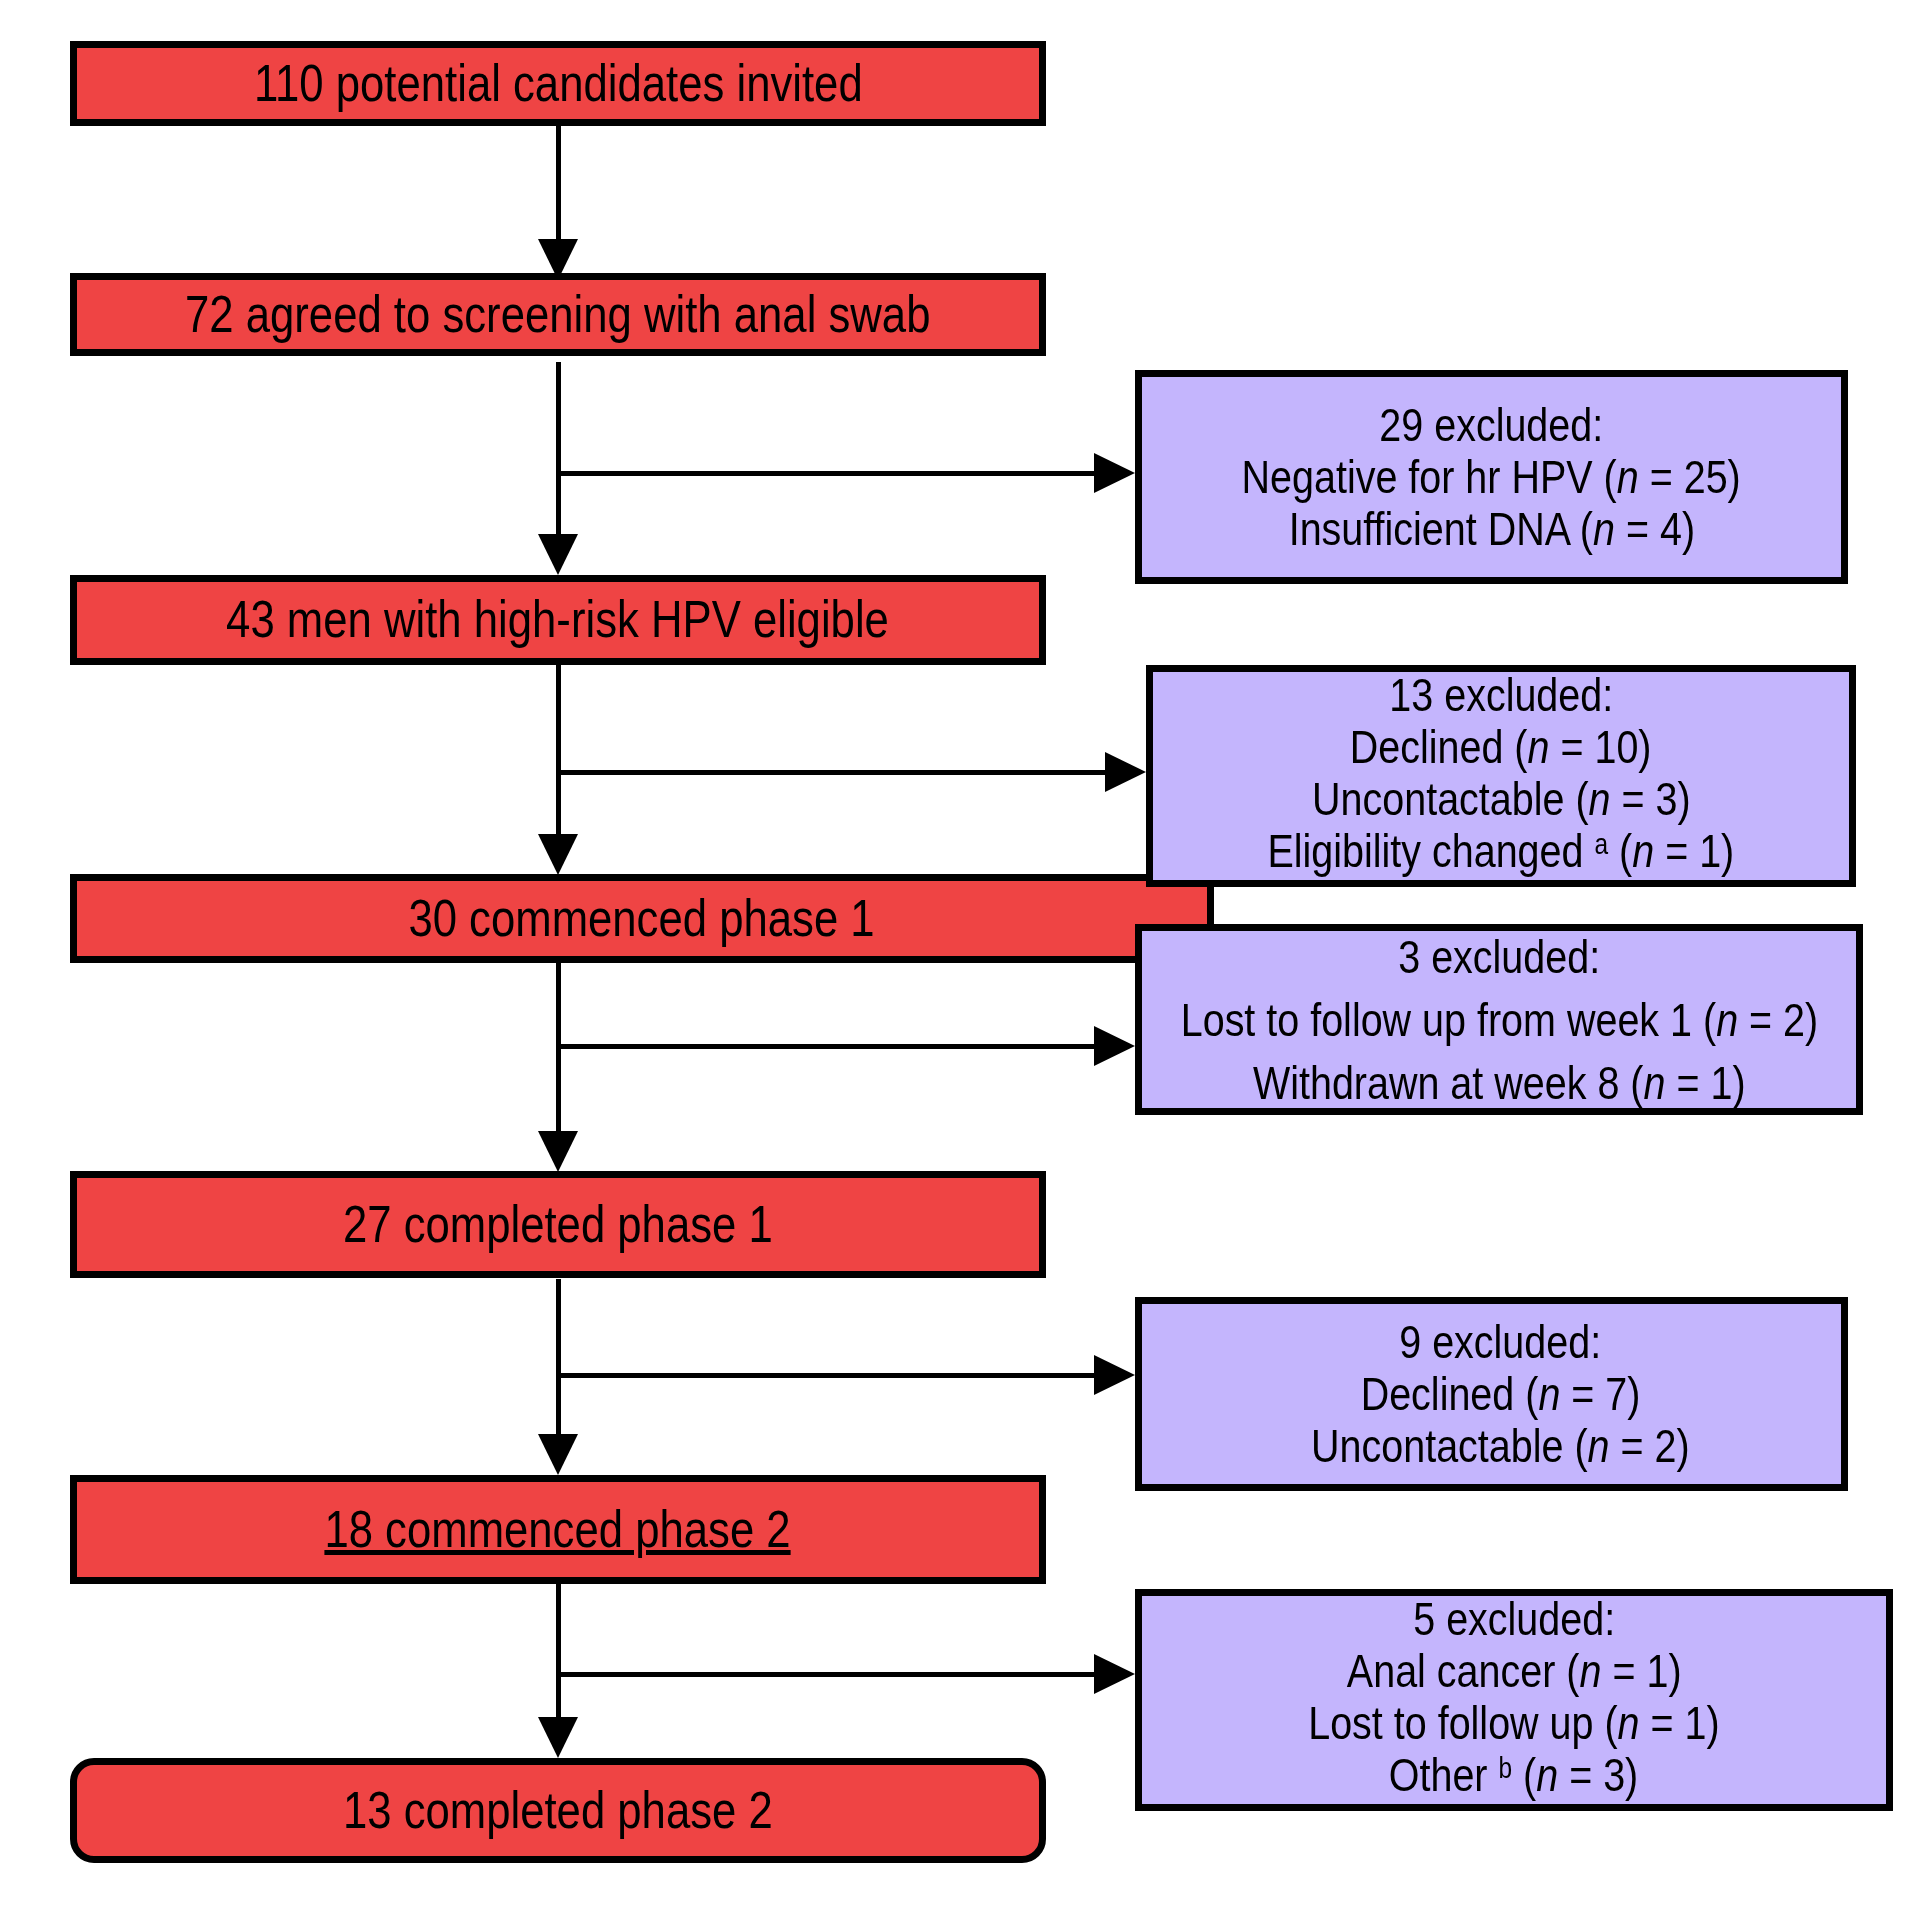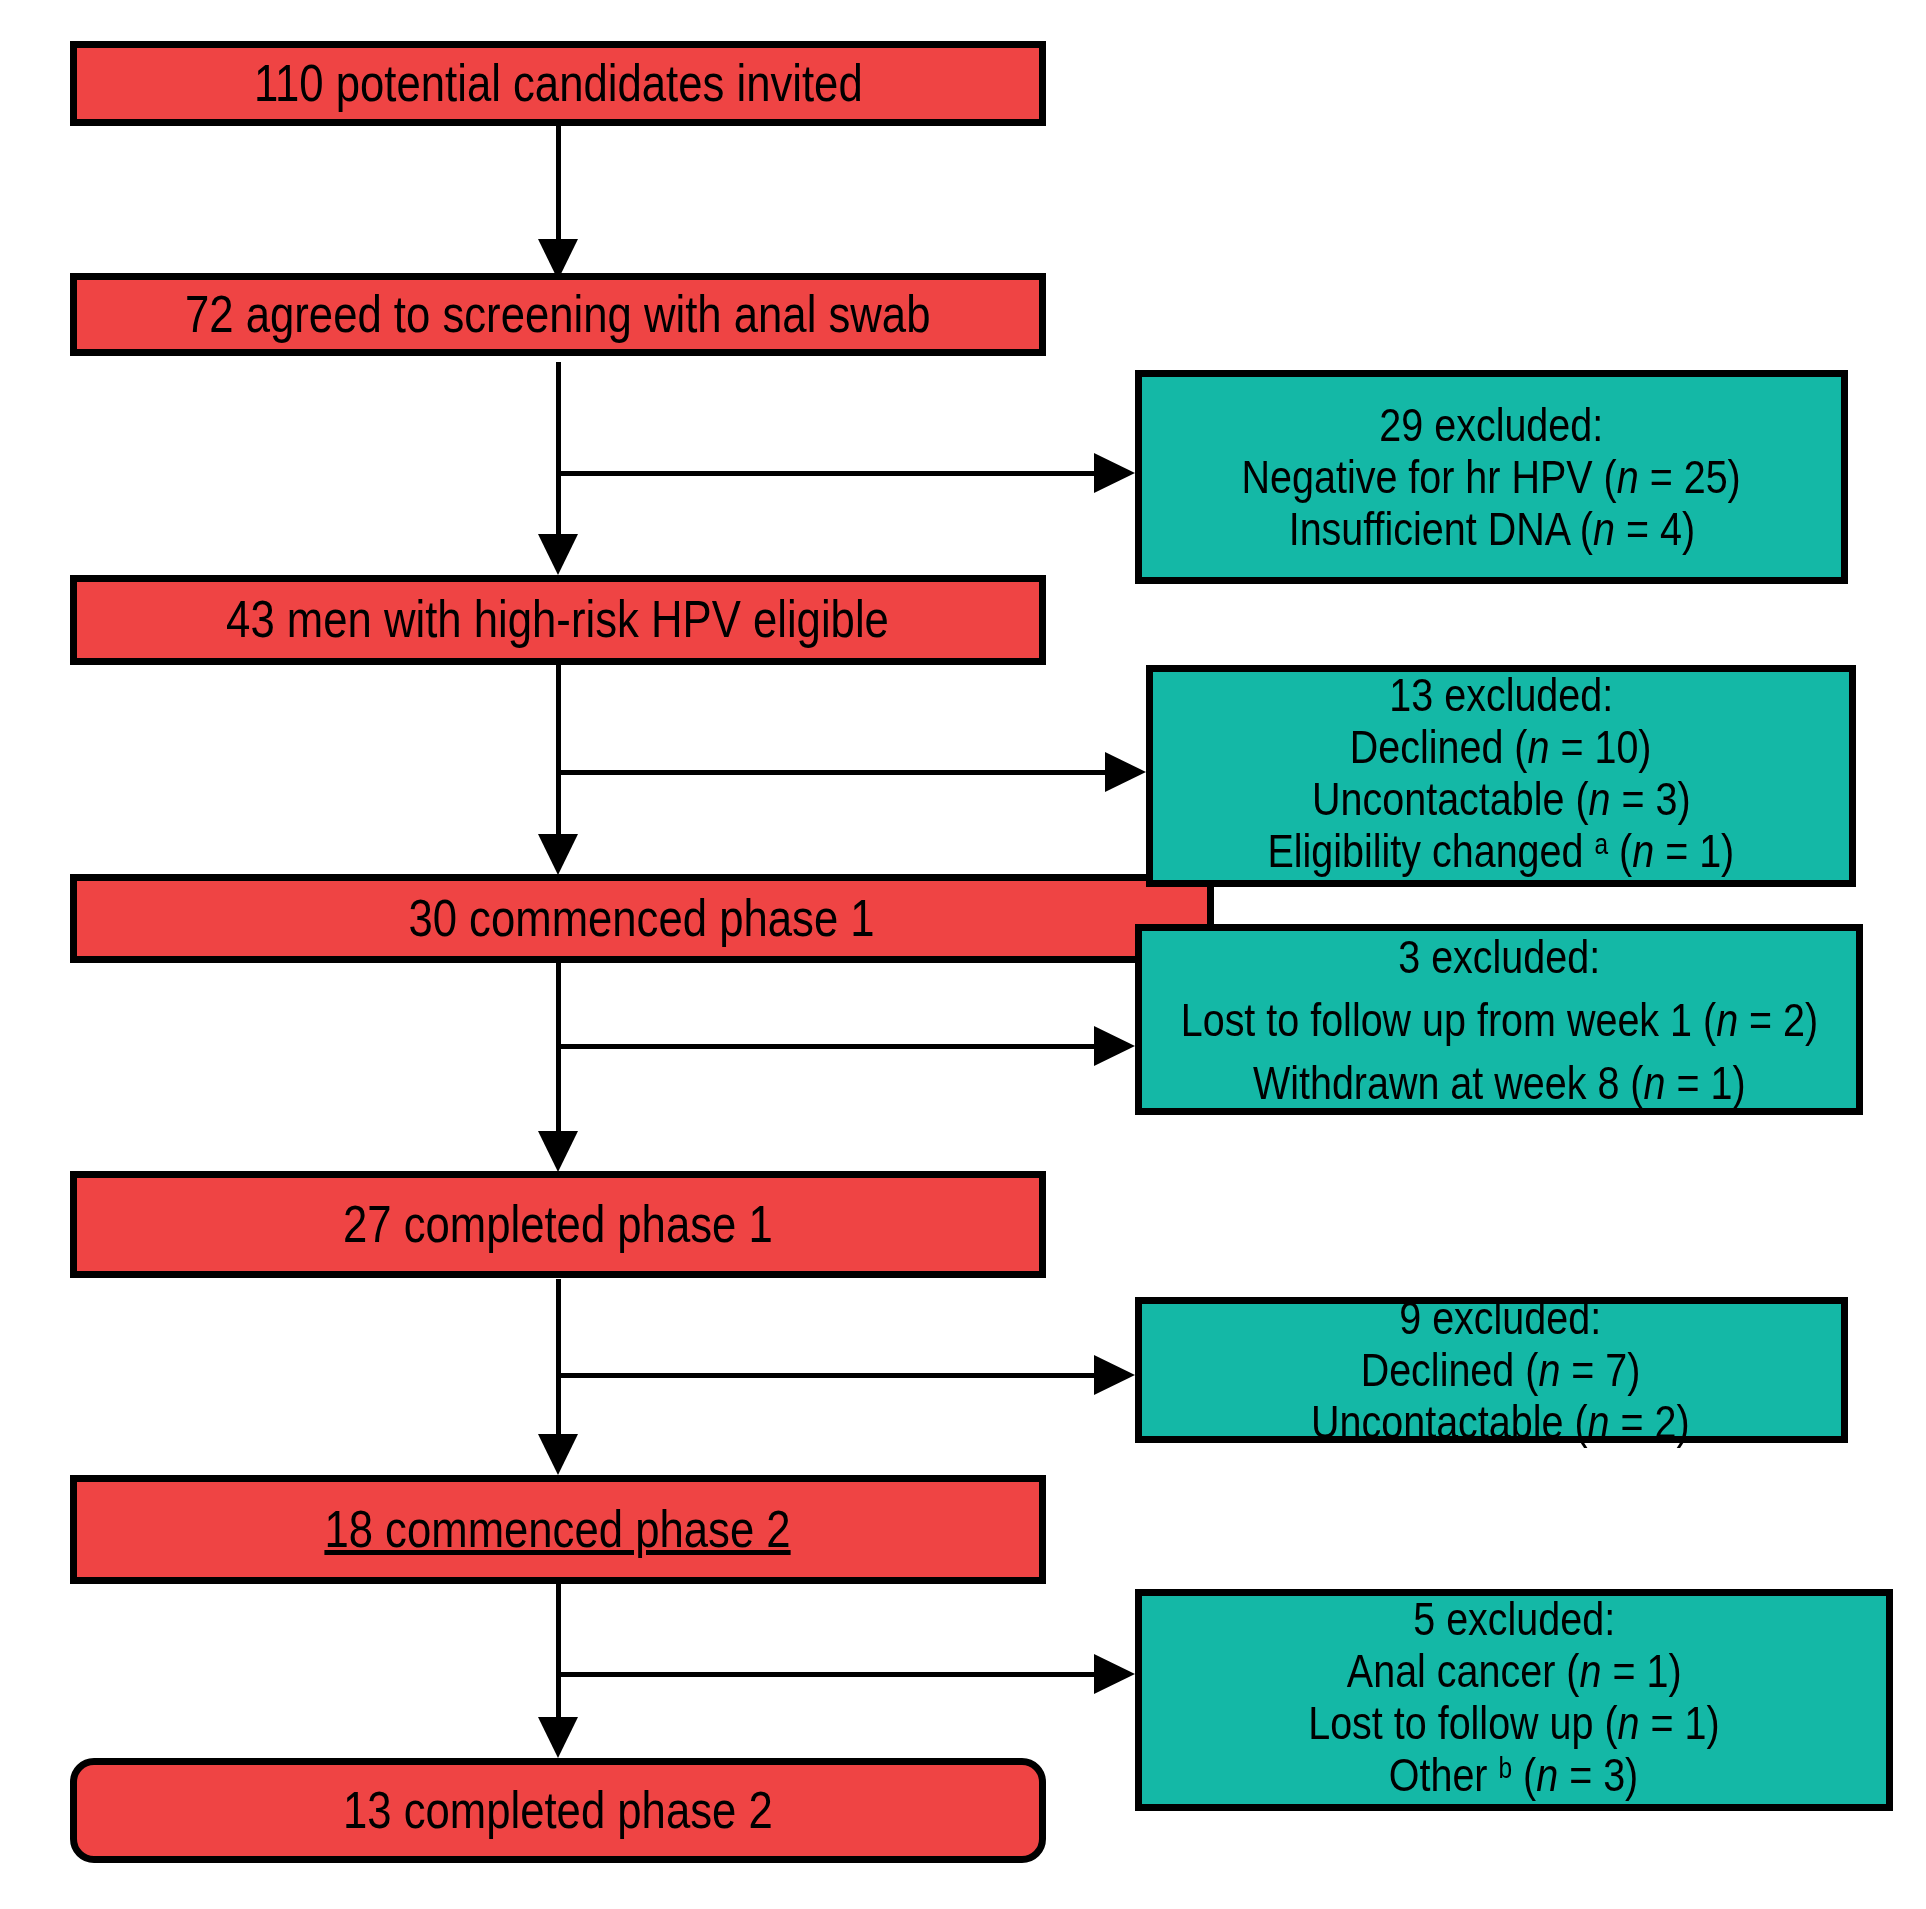--- a/index.html
+++ b/index.html
@@ -25,21 +25,21 @@
     font-size: 52px;
     line-height: 1.1;
     white-space: nowrap;
     transform: scaleX(0.84);
     transform-origin: 50% 50%;
   }
   .ebox {
     position: absolute;
     box-sizing: border-box;
     border: 7.4px solid #000000;
-    background: #14b8a6;
+    background: #c4b5fd;
     display: flex;
     flex-direction: column;
     align-items: center;
     justify-content: center;
   }
   .xline {
     font-size: 47px;
     line-height: 52px;
     white-space: nowrap;
     transform: scaleX(0.84);
@@ -138,21 +138,21 @@
     <div class="xline"><span>Uncontactable (</span><span class="nvar">n</span><span> = 3)</span></div>
     <div class="xline"><span>Eligibility changed </span><span class="supmark">a</span><span> (</span><span class="nvar">n</span><span> = 1)</span></div>
   </div>
 
   <div class="ebox" style="left:1135px; top:924px; width:728px; height:191px;gap:11px;">
     <div class="xline">3 excluded:</div>
     <div class="xline"><span>Lost to follow up from week 1 (</span><span class="nvar">n</span><span> = 2)</span></div>
     <div class="xline"><span>Withdrawn at week 8 (</span><span class="nvar">n</span><span> = 1)</span></div>
   </div>
 
-  <div class="ebox" style="left:1135px; top:1297px; width:713px; height:146px;padding-left:18px;">
+  <div class="ebox" style="left:1135px; top:1297px; width:713px; height:194px;padding-left:18px;">
     <div class="xline">9 excluded:</div>
     <div class="xline"><span>Declined (</span><span class="nvar">n</span><span> = 7)</span></div>
     <div class="xline"><span>Uncontactable (</span><span class="nvar">n</span><span> = 2)</span></div>
   </div>
 
   <div class="ebox" style="left:1135px; top:1589px; width:758px; height:222px;align-items:center;">
     <div class="xline">5 excluded:</div>
     <div class="xline"><span>Anal cancer (</span><span class="nvar">n</span><span> = 1)</span></div>
     <div class="xline"><span>Lost to follow up (</span><span class="nvar">n</span><span> = 1)</span></div>
     <div class="xline"><span>Other </span><span class="supmark">b</span><span> (</span><span class="nvar">n</span><span> = 3)</span></div>

